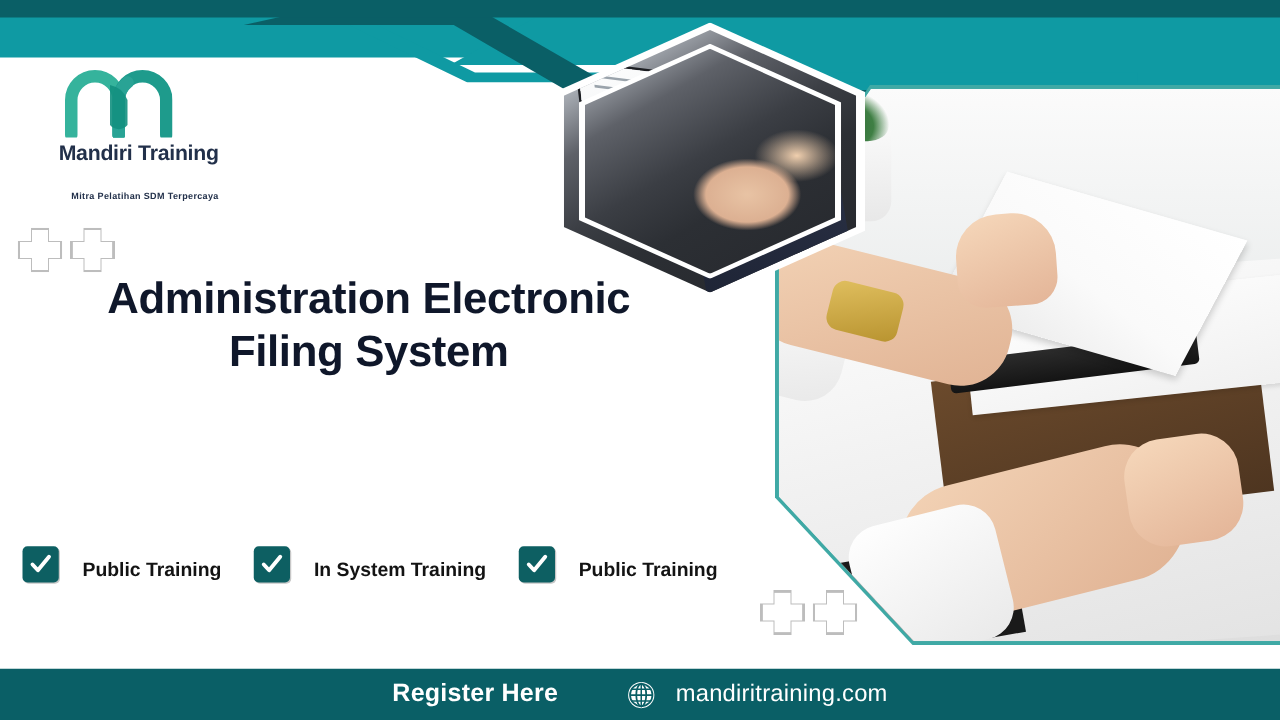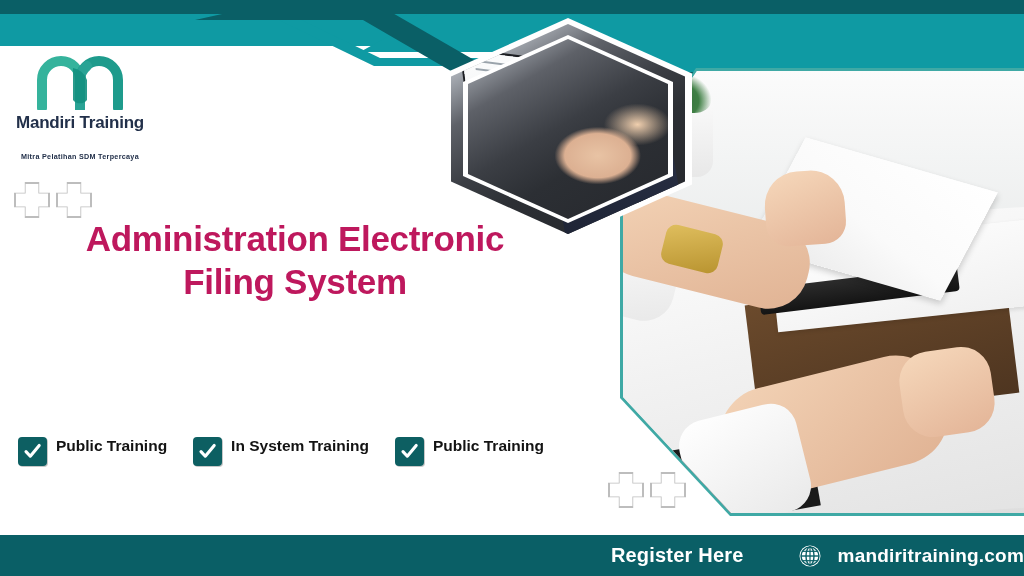--- a/index.html
+++ b/index.html
@@ -218,71 +218,71 @@
   }
   .xmark::after{
     content:"";position:absolute;left:2px;top:2px;width:32px;height:32px;
     background:#ffffff;
     clip-path:polygon(30% 0,70% 0,70% 30%,100% 30%,100% 70%,70% 70%,70% 100%,30% 100%,30% 70%,0 70%,0 30%,30% 30%);
   }
   #xdeco-left{left:14px;top:182px;}
   #xdeco-bottom{left:608px;top:472px;}
 
   
-  #logo-block{position:absolute;left:0;top:56px;width:160px;text-align:center;}
+  #logo-block{position:absolute;left:15px;top:56px;width:160px;text-align:right;}
   #logo-mark{width:86px;height:54px;margin:0 auto;display:block;}
   #logo-name{
     font-size:17px;font-weight:bold;color:#22304a;
     letter-spacing:-.2px;margin-top:3px;
     font-family:"Liberation Sans", sans-serif;
   }
   #logo-tag{
     font-size:7.2px;font-weight:bold;color:#22304a;
     letter-spacing:.3px;margin-top:19px;
   }
 
   
   #headline-block{position:absolute;left:50px;top:200px;width:490px;text-align:center;}
   #kicker{
     font-size:40px;font-weight:bold;color:#121212;
     letter-spacing:1.5px;line-height:1;
   }
   #title{
     margin-top:18px;
-    font-size:35px;font-weight:bold;color:#be185d;
+    font-size:35px;font-weight:bold;color:#0f172a;
     line-height:1.22;letter-spacing:-.3px;
   }
 
   
   #checkrow{position:absolute;left:18px;top:437px;display:flex;align-items:center;gap:26px;}
-  .chk-item{display:flex;align-items:flex-start;gap:9px;}
+  .chk-item{display:flex;align-items:flex-end;gap:19px;}
   .chk-box{
     width:29px;height:29px;border-radius:4px;
     background:#0d5f62;
     box-shadow:1px 1px 0 rgba(0,0,0,.22);
     display:flex;align-items:center;justify-content:center;
   }
   .chk-box svg{display:block;}
   .chk-label{
     font-size:15.5px;font-weight:bold;color:#131313;white-space:nowrap;
   }
 
   
   #footer{
     position:absolute;left:0;bottom:0;width:1024px;height:41px;
     background:#0a5f66;
-    display:flex;align-items:center;justify-content:flex-end;gap:54px;
+    display:flex;align-items:center;justify-content:center;gap:54px;
   }
   #register-text{
     font-size:20px;font-weight:bold;color:#ffffff;letter-spacing:.2px;
   }
   #site-group{display:flex;align-items:center;gap:16px;}
   #globe-icon{display:block;}
   #site-text{
-    font-size:19px;font-weight:bold;color:#ffffff;letter-spacing:.2px;
+    font-size:19px;font-weight:normal;color:#ffffff;letter-spacing:.2px;
   }
 </style>
 </head>
 <body>
 
 <div id="poster">
 
   <div class="shape" id="band-light-left"></div>
   <div class="shape" id="mass-dark-right"></div>
   <div class="shape" id="wedge-light-right"></div>

